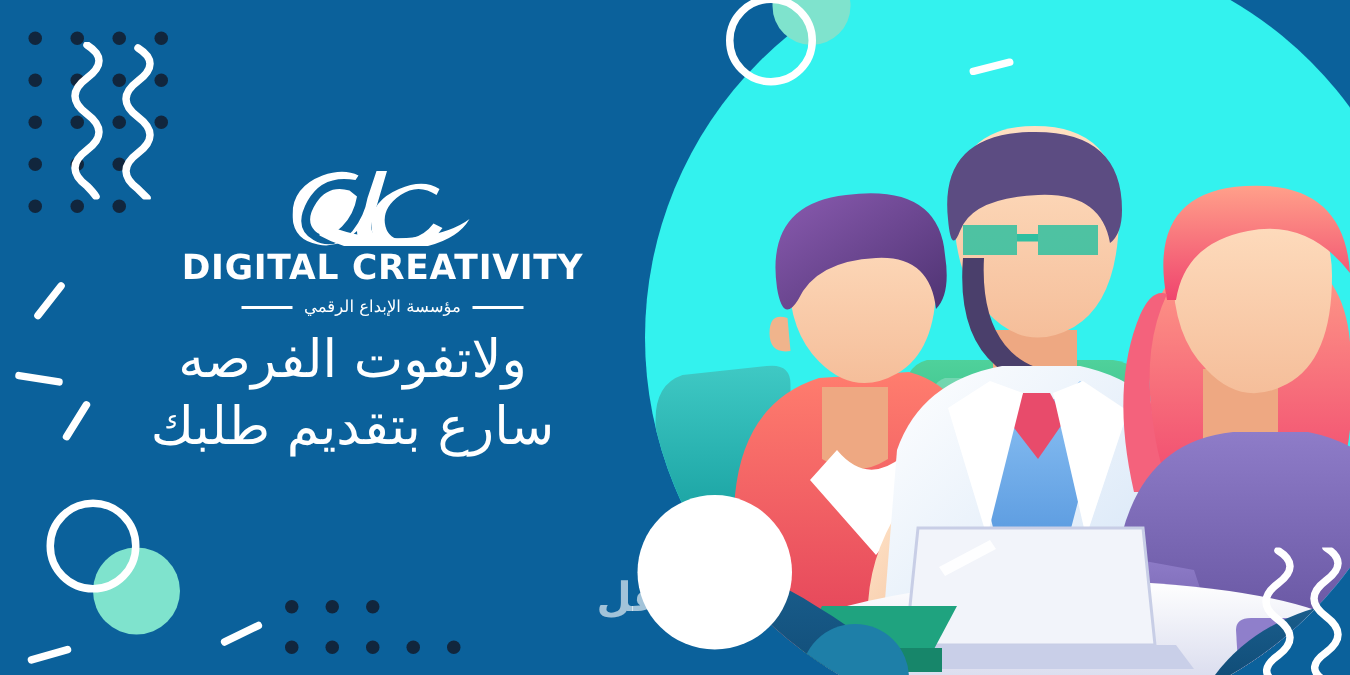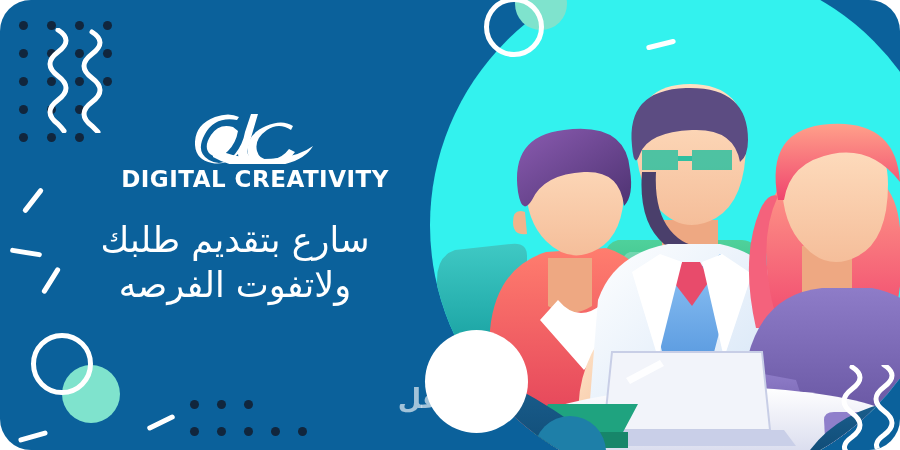--- a/index.html
+++ b/index.html
@@ -10,21 +10,20 @@
   body {
     font-family: "DejaVu Sans", "Liberation Sans", sans-serif;
   }
 
   .banner {
     position: relative;
     width: 900px;
     height: 450px;
     overflow: hidden;
     background: #0B619B;
-    border-radius: 31px;
   }
 
   
   .cyan-circle {
     position: absolute;
     left: 430px;
     top: -35px;
     width: 520px;
     height: 520px;
     border-radius: 50%;
@@ -400,24 +399,29 @@
   <div class="brand">
     <svg class="logo-mark" width="120" height="56" viewBox="0 0 120 56">
       <g fill="#ffffff">
         <path d="M42 12 q-22 -4 -32 14 q-10 18 4 26 q14 8 26 -6 q8 -10 10 -22 l6 -18 7 0 -10 34 q-2 8 4 9 l-2 6 q-12 1 -12 -9 q-12 12 -26 9 q-16 -3 -17 -18 q-1 -20 20 -28 q14 -5 24 0 z
                  M38 19 q-14 -4 -22 8 q-8 12 -1 19 q8 7 18 -3 q8 -8 10 -20 z"></path>
         <path d="M96 22 q-12 -8 -24 0 q-13 9 -10 21 q3 11 17 8 q9 -2 15 -10 l6 3 q-9 13 -24 15 q-20 3 -23 -13 q-3 -19 18 -28 q16 -7 27 0 z"></path>
         <path d="M18 40 q30 14 66 10 q22 -3 34 -12 q-8 14 -32 19 q-40 8 -68 -8 z"></path>
       </g>
     </svg>
     <div class="brand-name">DIGITAL CREATIVITY</div>
+    <div class="brand-sub-row">
+      <span class="sub-rule"></span>
+      <span class="brand-sub">مؤسسة الإبداع الرقمي</span>
+      <span class="sub-rule"></span>
+    </div>
   </div>
 
   <div class="headline">
+    <span class="line">ولاتفوت الفرصه</span>
     <span class="line">سارع بتقديم طلبك</span>
-    <span class="line">ولاتفوت الفرصه</span>
   </div>
 
   <div class="watermark">
     <div class="wm-ar">مستقل</div>
   </div>
 
 </div>
 
 </body></html>

